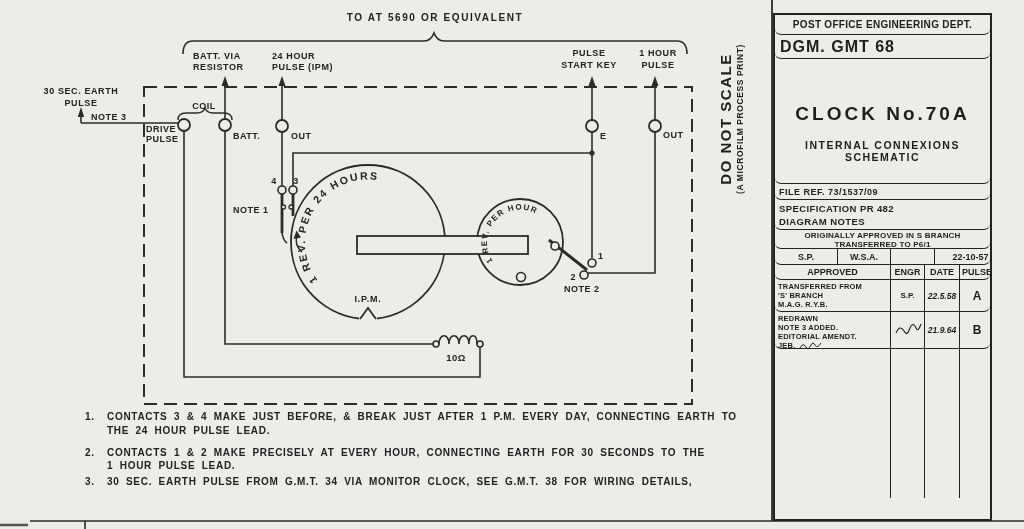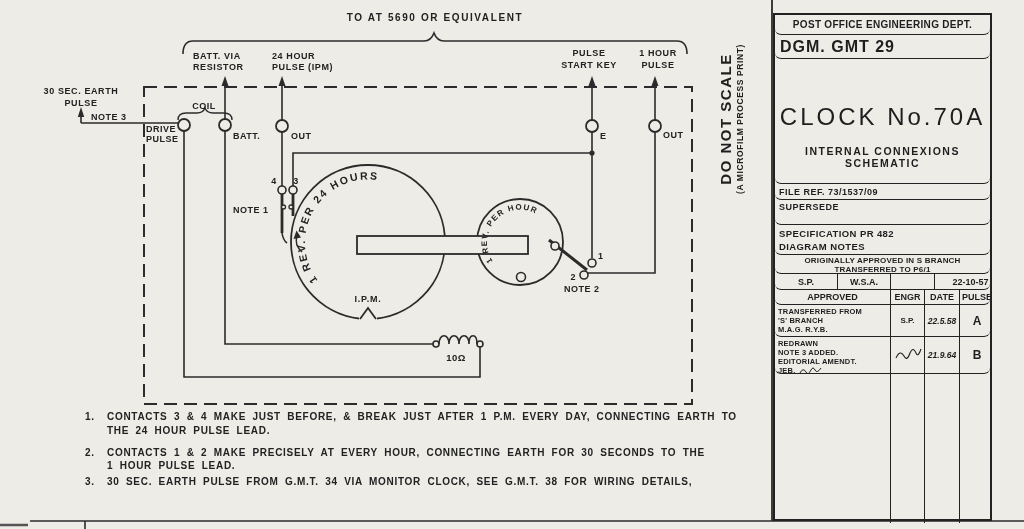--- a/index.html
+++ b/index.html
@@ -23,21 +23,21 @@
   .row:last-child{border-bottom:none;}
   .cellrow{display:flex;}
   .cell{box-sizing:border-box;border-left:1.5px solid #222;flex:none;
         display:flex;align-items:center;justify-content:center;overflow:hidden;}
   .cell:first-child{border-left:none;}
   .r-dept{height:20px;display:flex;align-items:center;justify-content:center;
           font-size:10px;font-weight:700;letter-spacing:.3px;white-space:nowrap;}
   .r-dgm{height:24px;display:flex;align-items:center;font-size:16px;font-weight:600;
          letter-spacing:1px;padding-left:5px;}
   .r-title{height:125px;text-align:center;}
-  .t-main{margin-top:44px;font-size:24px;font-weight:400;letter-spacing:3px;white-space:nowrap;}
+  .t-main{margin-top:44px;font-size:19px;font-weight:700;letter-spacing:3px;white-space:nowrap;}
   .t-sub{margin-top:14px;font-size:10.5px;font-weight:700;letter-spacing:1.5px;line-height:12px;}
   .r-file{height:16px;font-size:9px;font-weight:700;letter-spacing:.5px;
           display:flex;align-items:center;padding-left:4px;}
   .r-sup{height:25px;font-size:9px;font-weight:700;letter-spacing:.5px;padding:2px 0 0 4px;}
   .r-spec{height:30px;font-size:9.5px;font-weight:700;letter-spacing:.4px;
           padding:2px 0 0 4px;line-height:13px;}
   .r-appr{height:19px;font-size:8px;font-weight:700;text-align:center;line-height:9px;
           padding-top:1px;letter-spacing:.2px;}
   .r-sign{height:16px;font-size:9px;font-weight:700;}
   .r-head{height:15px;font-size:9px;font-weight:700;}
@@ -199,30 +199,29 @@
   </div>
 </div>
 
 <div id="dns" class="abs">
   <div class="l1">DO NOT SCALE</div>
   <div class="l2">(A MICROFILM PROCESS PRINT)</div>
 </div>
 
 <div id="tb" class="abs">
   <div class="row r-dept">POST OFFICE ENGINEERING DEPT.</div>
-  <div class="row r-dgm">DGM. GMT 29</div>
+  <div class="row r-dgm">DGM. GMT 68</div>
   <div class="row r-title">
     <div class="t-main">CLOCK No.70A</div>
     <div class="t-sub">
       <div>INTERNAL CONNEXIONS</div>
       <div>SCHEMATIC</div>
     </div>
   </div>
   <div class="row r-file">FILE REF. 73/1537/09</div>
-  <div class="row r-sup">SUPERSEDE</div>
   <div class="row r-spec">
     <div>SPECIFICATION PR 482</div>
     <div>DIAGRAM NOTES</div>
   </div>
   <div class="row r-appr">
     <div>ORIGINALLY APPROVED IN S BRANCH</div>
     <div>TRANSFERRED TO P6/1</div>
   </div>
   <div class="row r-sign cellrow">
     <div class="cell w62">S.P.</div>

